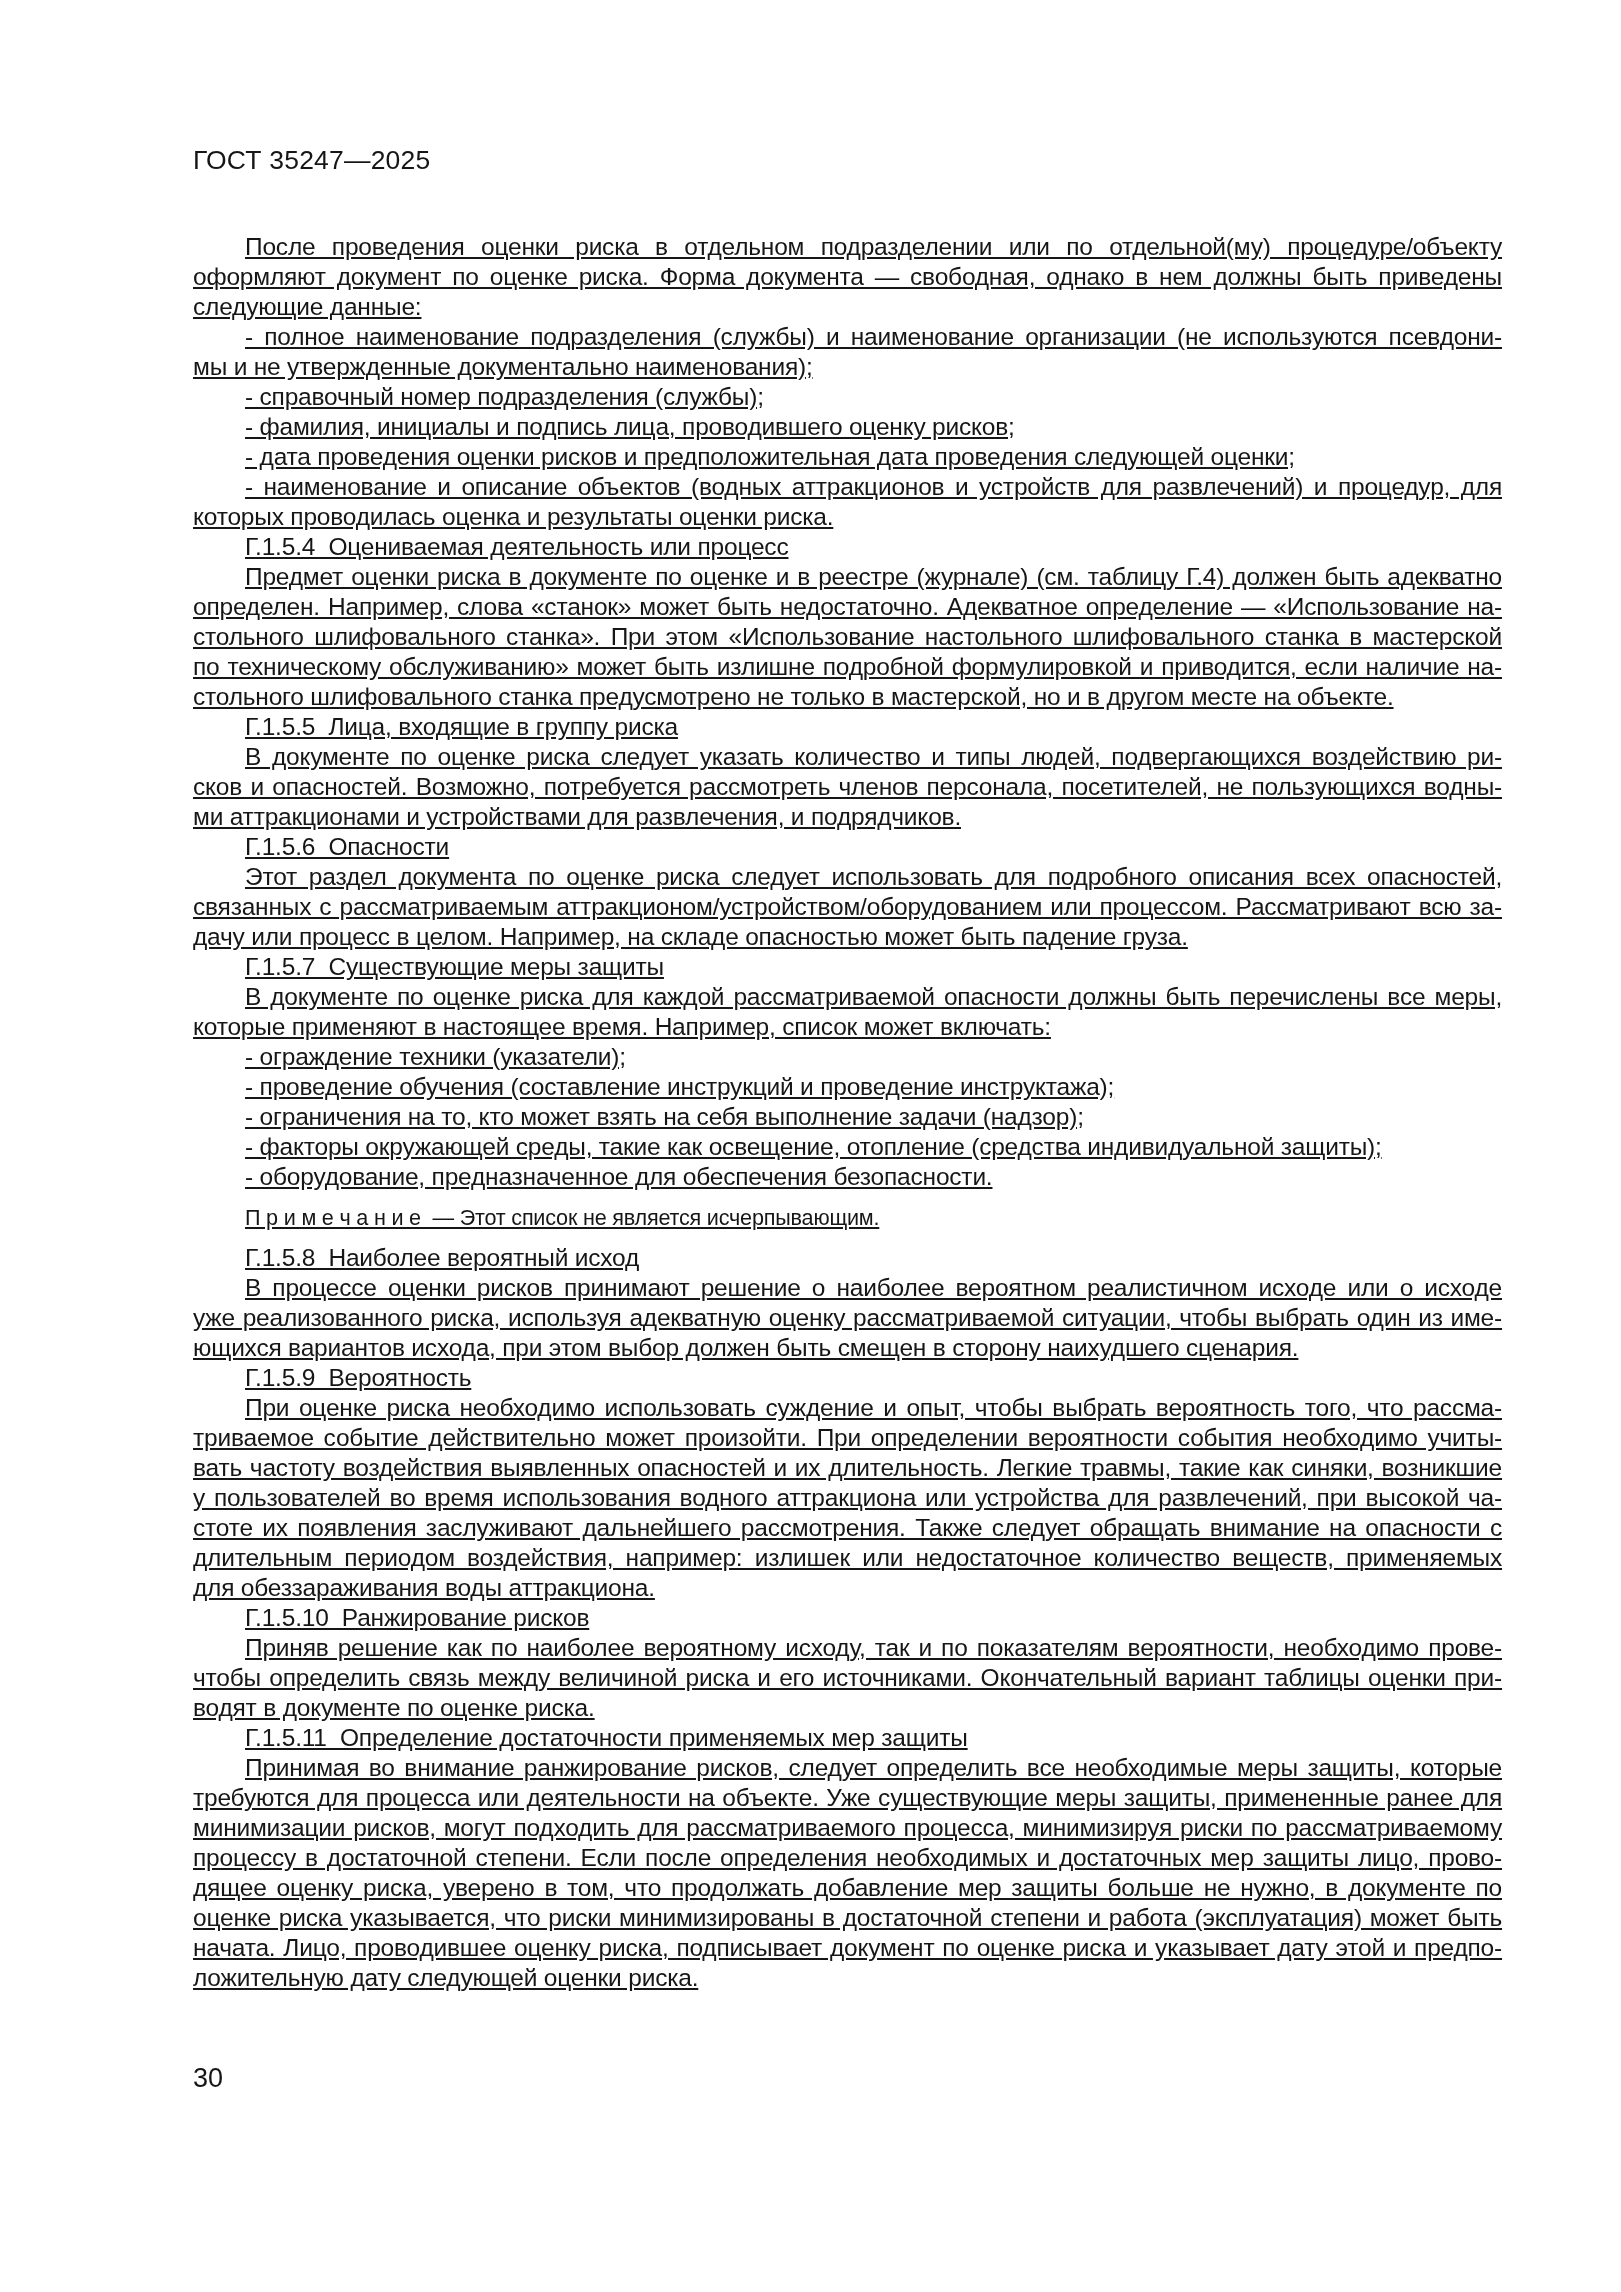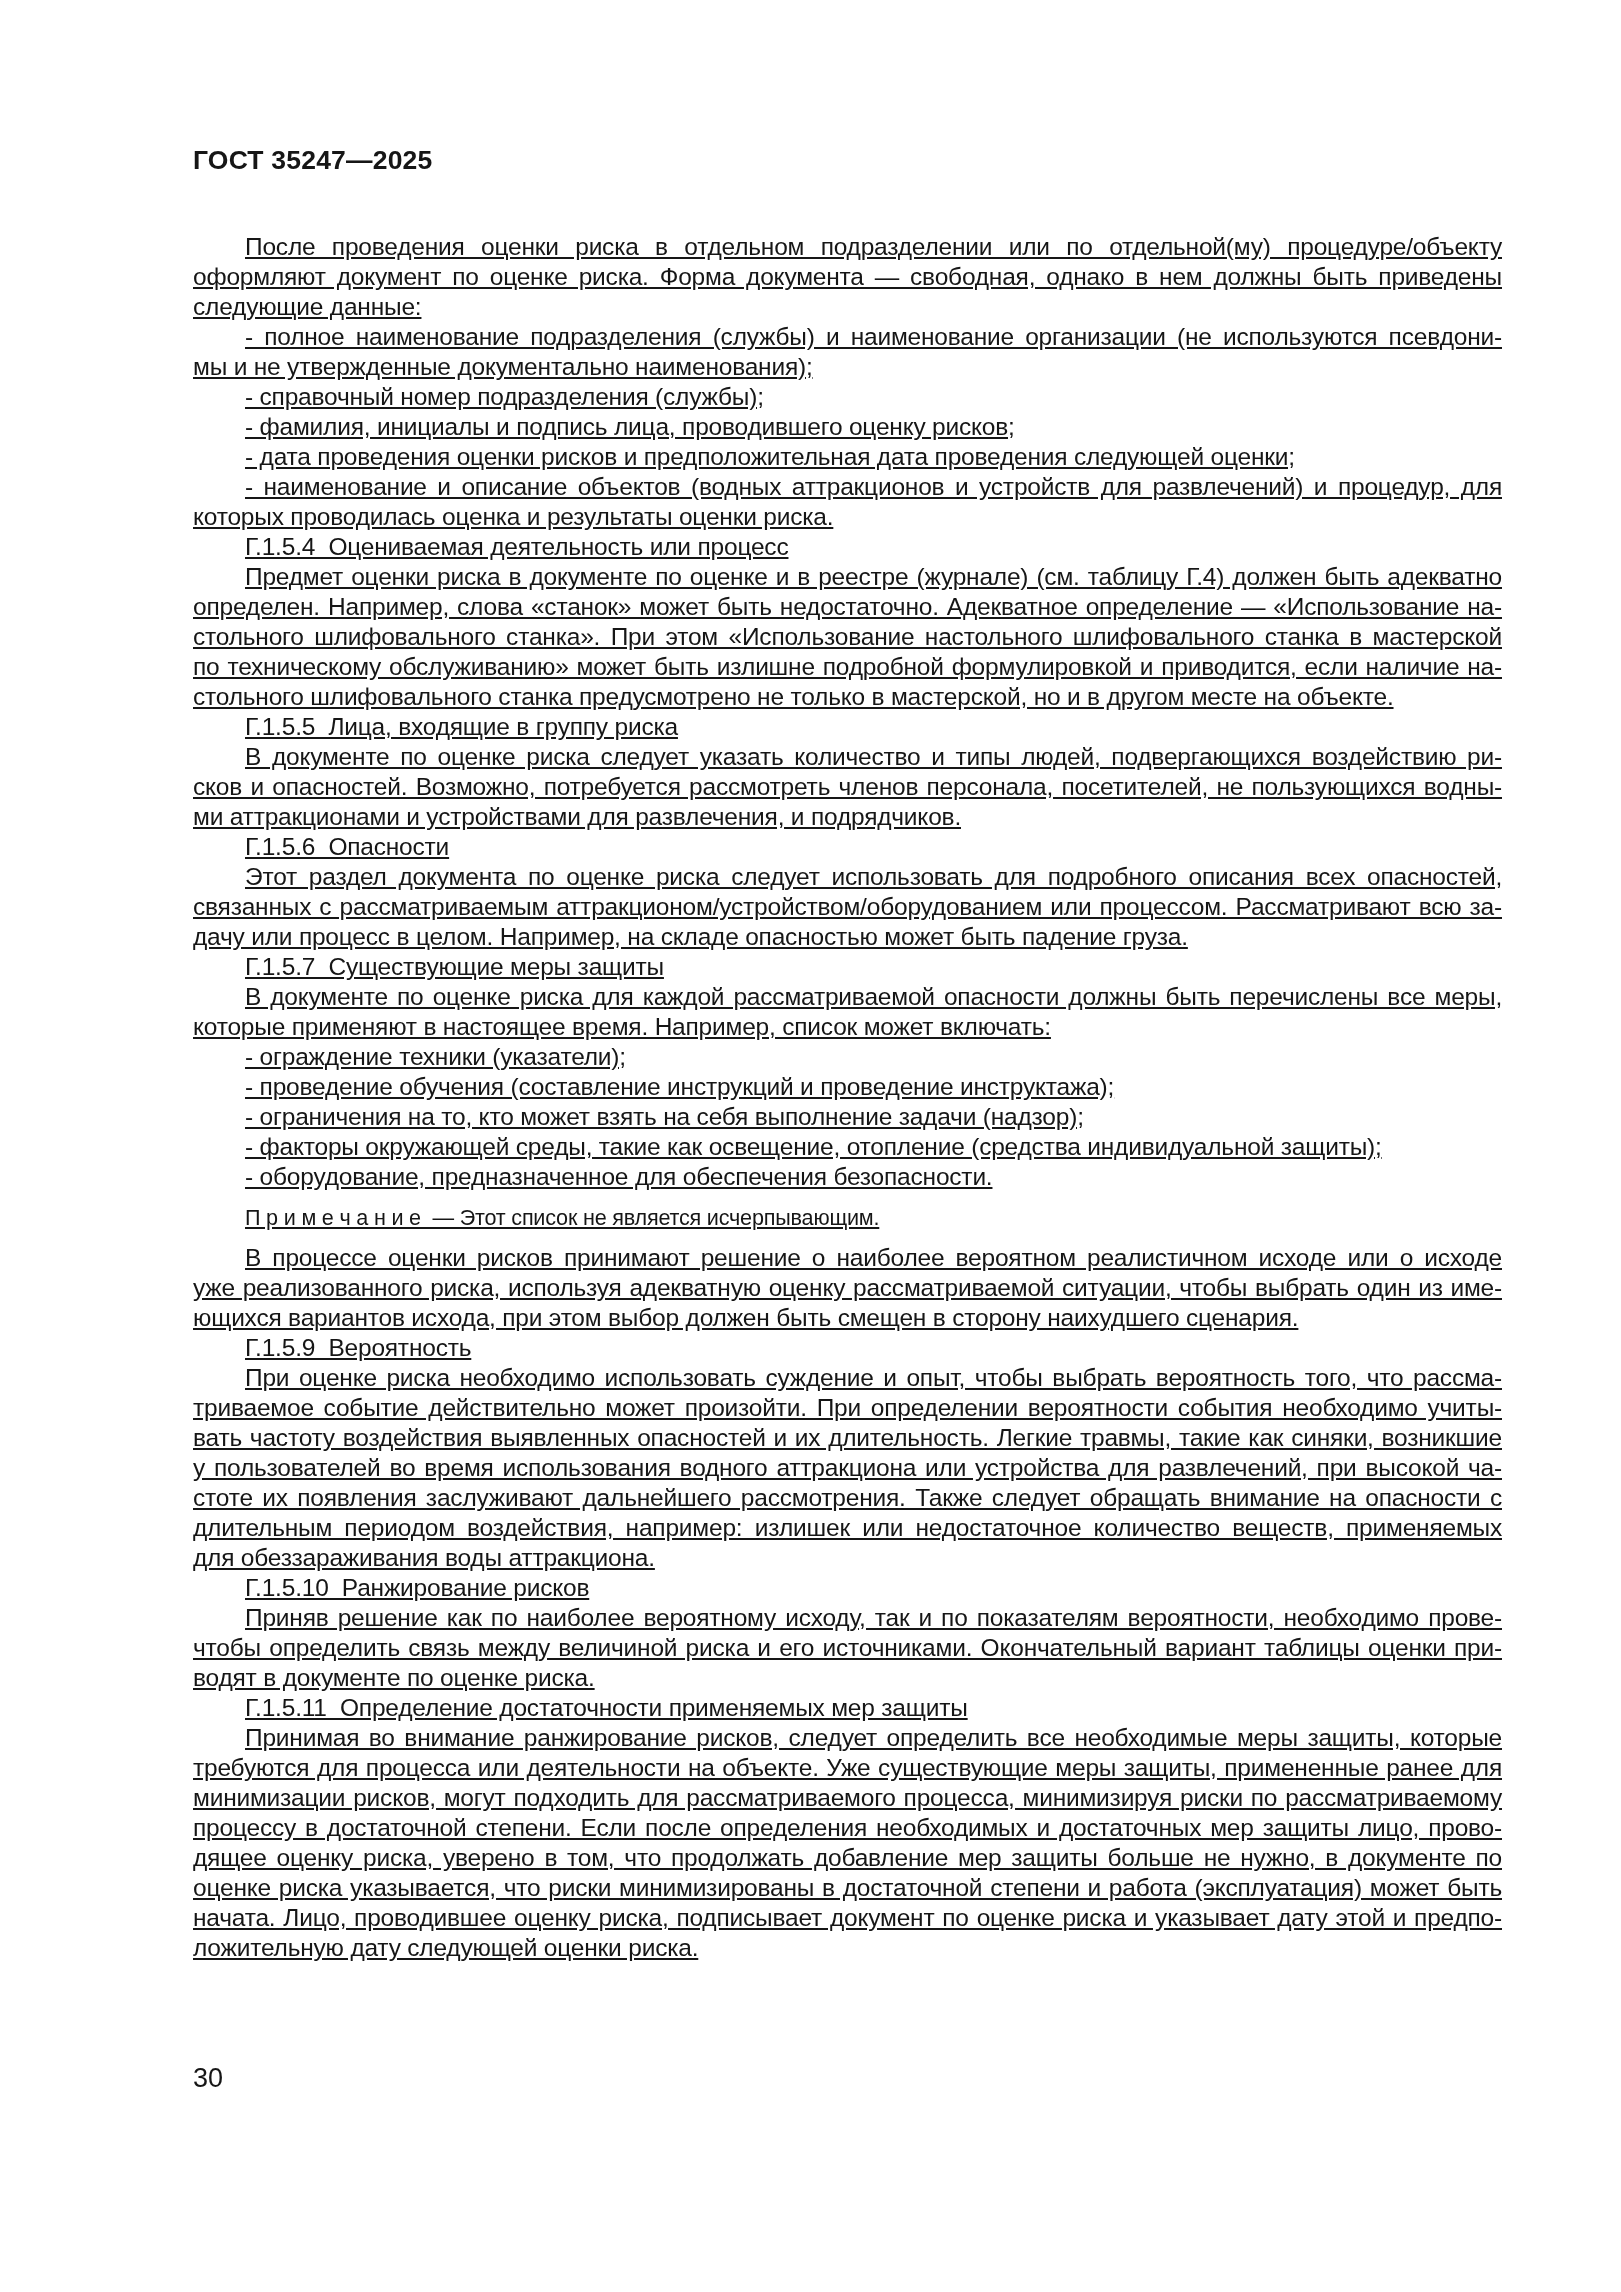--- a/index.html
+++ b/index.html
@@ -9,21 +9,21 @@
     height: 2293px;
     background: #ffffff;
     font-family: "Liberation Sans", sans-serif;
     color: #161616;
   }
   .running-header {
     position: absolute;
     left: 193px;
     top: 145px;
     font-size: 26.5px;
-    font-weight: bold;
+    font-weight: normal;
     letter-spacing: 0.2px;
     white-space: nowrap;
   }
   .doc-body {
     position: absolute;
     left: 193px;
     top: 232px;
     width: 1309px;
     font-size: 24.5px;
     line-height: 30px;
@@ -125,20 +125,23 @@
       </div>
       <div class="block li">
         <div class="line first last">- факторы окружающей среды, такие как освещение, отопление (средства индивидуальной защиты);</div>
       </div>
       <div class="block li">
         <div class="line first last">- оборудование, предназначенное для обеспечения безопасности.</div>
       </div>
       <div class="block note">
         <div class="line first last">П р и м е ч а н и е&nbsp; — Этот список не является исчерпывающим.</div>
       </div>
+      <div class="block h">
+        <div class="line first last">Г.1.5.8&nbsp; Наиболее вероятный исход</div>
+      </div>
       <div class="block p">
         <div class="line first">В процессе оценки рисков принимают решение о наиболее вероятном реалистичном исходе или о исходе</div>
         <div class="line">уже реализованного риска, используя адекватную оценку рассматриваемой ситуации, чтобы выбрать один из име-</div>
         <div class="line last">ющихся вариантов исхода, при этом выбор должен быть смещен в сторону наихудшего сценария.</div>
       </div>
       <div class="block h">
         <div class="line first last">Г.1.5.9&nbsp; Вероятность</div>
       </div>
       <div class="block p">
         <div class="line first">При оценке риска необходимо использовать суждение и опыт, чтобы выбрать вероятность того, что рассма-</div>

